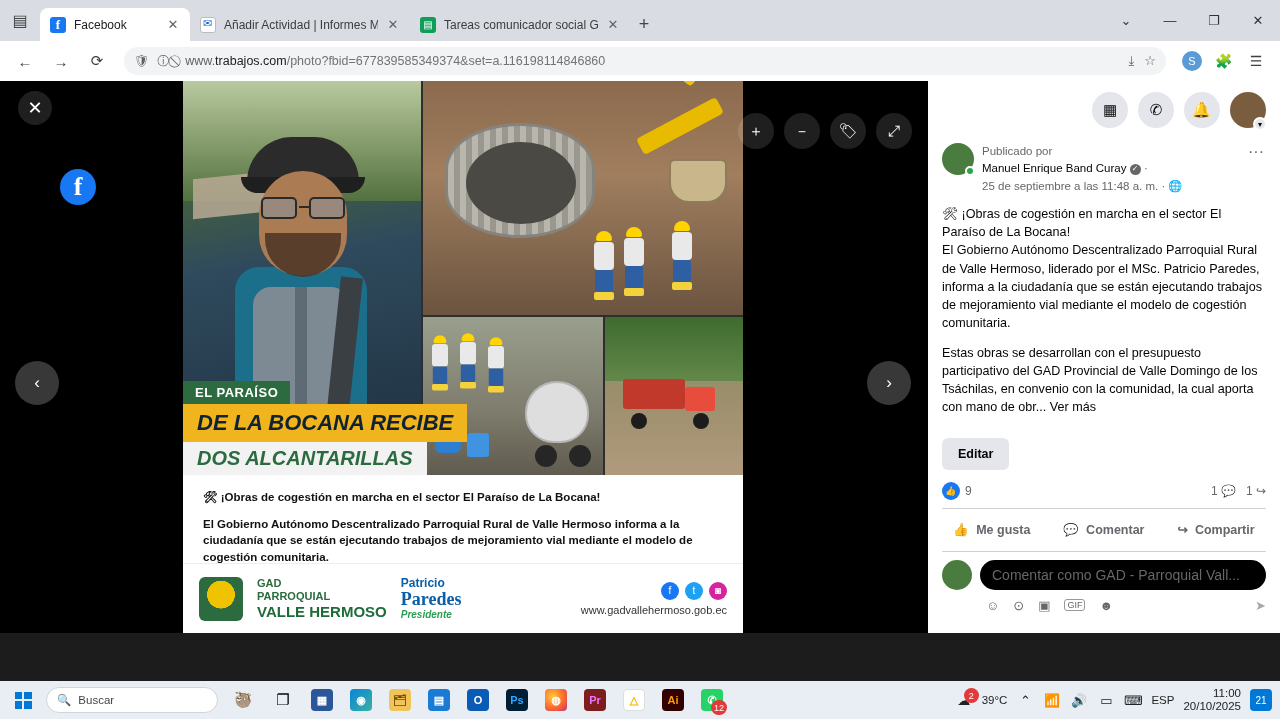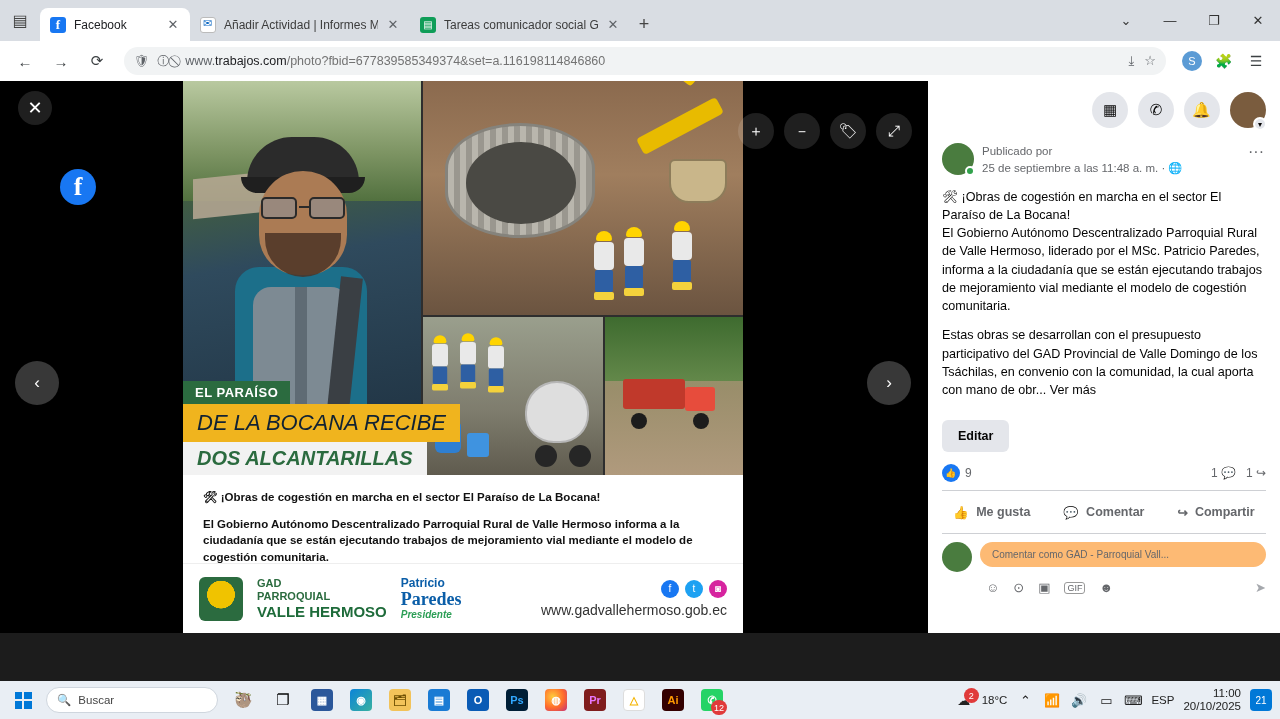--- a/index.html
+++ b/index.html
@@ -138,21 +138,21 @@
   .truck { position:absolute; left: 18px; top: 62px; width: 92px; height: 50px; }
   .truck .bed { position:absolute; left:0; top:0; width: 62px; height: 30px; background:#c0392b; border-radius:3px;}
   .truck .cab { position:absolute; right:0; top: 8px; width: 30px; height: 24px; background:#e74c3c; border-radius:3px;}
   .truck .w { position:absolute; bottom:0; width: 16px; height: 16px; border-radius:50%; background:#1c1c1c;}
   .truck .w.a { left: 8px; } .truck .w.b { right: 6px; }
   .trees { position:absolute; left:0; top:0; right:0; height: 64px; background: linear-gradient(180deg,#3e6b2f,#63884a);}
 
   .poster-band { position: absolute; left: 0; bottom: 0; width: 560px; }
   .band-1 { display: inline-block; background: #2b6b3f; color: #fff; font-weight: bold; font-size: 13px;
             padding: 4px 12px; letter-spacing: .5px; }
-  .band-2 { display: inline-block; background: #f0b41e; color: #123; font-style: italic; font-weight: normal;
+  .band-2 { display: inline-block; background: #f0b41e; color: #123; font-style: italic; font-weight: bold;
             font-size: 22px; padding: 6px 14px; }
   .band-3 { display: inline-block; background: #f2f2f2; color: #2b6b3f; font-style: italic; font-weight: bold;
             font-size: 20px; padding: 5px 14px; }
 
   .poster-text { padding: 14px 20px 8px 20px; font-size: 11.5px; color: #111; line-height: 1.45; }
   .poster-text .line1 { font-weight: bold; margin-bottom: 10px; }
   .poster-text .line2 { font-weight: bold; }
 
   .poster-footer { position: absolute; left: 0; bottom: 0; width: 560px; height: 70px; background: #fff;
                    display: flex; align-items: center; padding: 0 16px; gap: 14px; border-top: 1px solid #eee;}
@@ -161,21 +161,21 @@
   .gadtxt { font-size: 11px; line-height: 1.15; color: #2b6b3f; font-weight: bold; }
   .gadtxt .big { font-size: 15px; color: #1e6b3a; }
   .pp { font-size: 12px; color: #0b5ea8; font-weight: bold; line-height: 1.1; }
   .pp .nm { font-size: 18px; color: #0b5ea8; font-family: "Liberation Serif", serif; }
   .pp .role { font-size: 10px; color: #2b9e55; font-style: italic;}
   .socials { margin-left: auto; text-align: right; }
   .soc-row { display: flex; gap: 6px; justify-content: flex-end; }
   .soc { width: 18px; height: 18px; border-radius: 50%; display:flex; align-items:center; justify-content:center;
          color:#fff; font-size: 10px; }
   .soc.fb { background:#1877f2;} .soc.tw { background:#1da1f2;} .soc.ig { background:#d6249f;}
-  .web { font-size: 14px; color: #333; margin-top: 4px; }
+  .web { font-size: 11px; color: #333; margin-top: 4px; }
 
   
   .side { position: absolute; left: 928px; top: 0; width: 352px; height: 552px; background: #fff; }
   .side-top { height: 58px; display: flex; align-items: center; justify-content: flex-end;
               gap: 10px; padding: 0 14px; }
   .circle-btn { width: 36px; height: 36px; border-radius: 50%; background: #e4e6eb;
                 display: flex; align-items: center; justify-content: center; color: #050505; font-size: 15px; }
   .circle-btn.avatar { background: #7a5c3e; color: #fff; position: relative; overflow: visible;}
   .circle-btn.avatar .chev { position:absolute; right:-1px; bottom:-3px; width: 14px; height: 14px;
             border-radius: 50%; background:#e4e6eb; color:#050505; font-size: 8px; display:flex;
@@ -201,21 +201,21 @@
   .stats { display: flex; align-items: center; padding: 12px 14px 8px 14px; font-size: 12px; color: #65676b; }
   .like-chip { width: 18px; height: 18px; border-radius: 50%; background: #1877f2; color: #fff;
                font-size: 9px; display: flex; align-items: center; justify-content: center; margin-right: 5px; }
   .stats .right { margin-left: auto; display: flex; gap: 10px; align-items: center; }
   .divider { height: 1px; background: #ced0d4; margin: 0 14px; }
   .actions { display: flex; padding: 4px 8px; }
   .action { flex: 1; height: 34px; display: flex; align-items: center; justify-content: center; gap: 7px;
             font-size: 12.5px; color: #65676b; font-weight: bold; }
   .comment-box { display: flex; gap: 8px; padding: 8px 14px 0 14px; align-items: flex-start;}
   .cb-avatar { width: 30px; height: 30px; border-radius: 50%; background: #4a7c3f; flex: 0 0 30px;}
-  .cb-field { flex: 1; background: #fdba74; border-radius: 16px; padding: 7px 12px; font-size: 10px;
+  .cb-field { flex: 1; background: #000000; border-radius: 16px; padding: 7px 12px; font-size: 14px;
               color: #65676b; display: flex; align-items: center; }
   .cb-tools { display: flex; gap: 14px; padding: 8px 14px 0 58px; color: #65676b; font-size: 13px; align-items:center;}
   .cb-send { margin-left: auto; color: #a5a8ad; }
 
   
   .taskbar { position: absolute; left: 0; top: 681px; width: 1280px; height: 38px; background: #e9eef4;
              display: flex; align-items: center; }
   .tb-start { width: 46px; height: 38px; display: flex; align-items: center; justify-content: center; }
   .win-logo { width: 17px; height: 17px; display: grid; grid-template-columns: 1fr 1fr; grid-template-rows: 1fr 1fr; gap: 2px;}
   .win-logo i { background: #0078d7; display: block; }
@@ -449,20 +449,24 @@
           </div>
       </div>
 
       <div class="post-head">
         <div class="pg-avatar">
             <span class="dot"></span>
           </div>
         <div style="flex:1;">
           <div class="pg-sub">Publicado por</div>
           <div class="pg-sub">
+            <span class="name">Manuel Enrique Band Curay</span>
+            <span class="badge-v">✓</span> ·
+          </div>
+          <div class="pg-sub">
             <span>25 de septiembre a las 11:48 a. m.</span> · <span>🌐</span>
           </div>
         </div>
         <div class="more-dots">···</div>
       </div>
 
       <div class="post-body">
         <p style="white-space:pre-line;">🛠 ¡Obras de cogestión en marcha en el sector El Paraíso de La Bocana!
 El Gobierno Autónomo Descentralizado Parroquial Rural de Valle Hermoso, liderado por el MSc. Patricio Paredes, informa a la ciudadanía que se están ejecutando trabajos de mejoramiento vial mediante el modelo de cogestión comunitaria.</p>
         <p><span>Estas obras se desarrollan con el presupuesto participativo del GAD Provincial de Valle Domingo de los Tsáchilas, en convenio con la comunidad, la cual aporta con mano de obr...</span> <span class="see-more">Ver más</span></p>
@@ -566,21 +570,21 @@
       <div class="tb-app">
         <span class="tile" style="background:#25d366;">✆</span>
         <span class="tb-badge">12</span>
       </div>
     </div>
 
     <div class="tray">
       <div class="tray-icon">☁
         <span class="tb-badge" style="right:-6px;bottom:6px;">2</span>
       </div>
-      <span>18°C</span>
+      <span>39°C</span>
       <span class="tray-icon">⌃</span>
       <span class="tray-icon">📶</span>
       <span class="tray-icon">🔊</span>
       <span class="tray-icon">▭</span>
       <span class="tray-icon">⌨</span>
       <span>ESP</span>
       <div class="clock">
         <div>11:00</div>
         <div>20/10/2025</div>
       </div>

